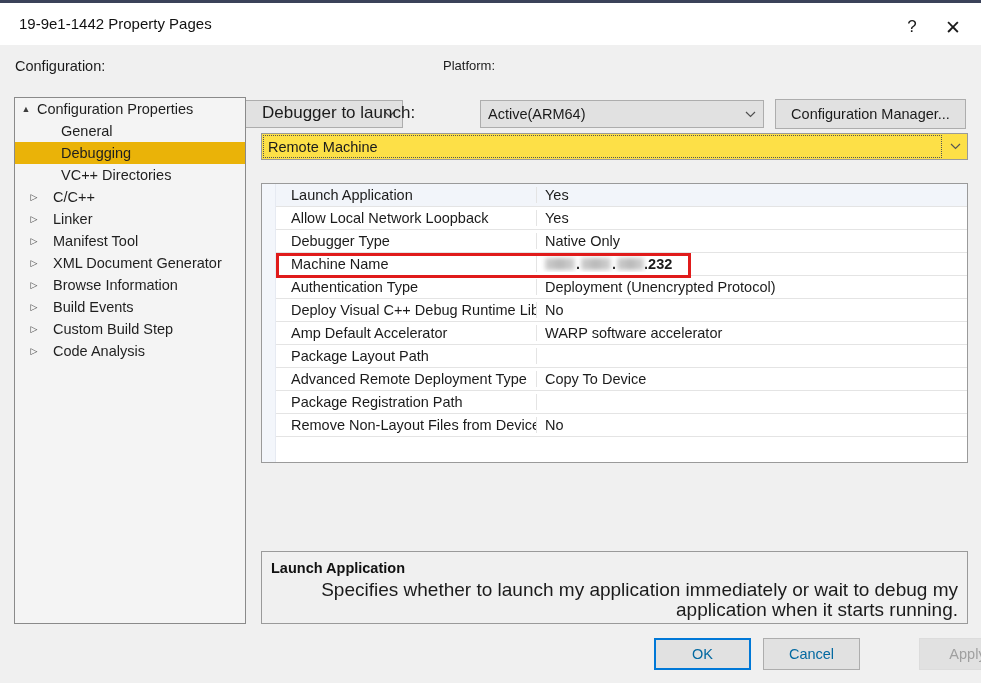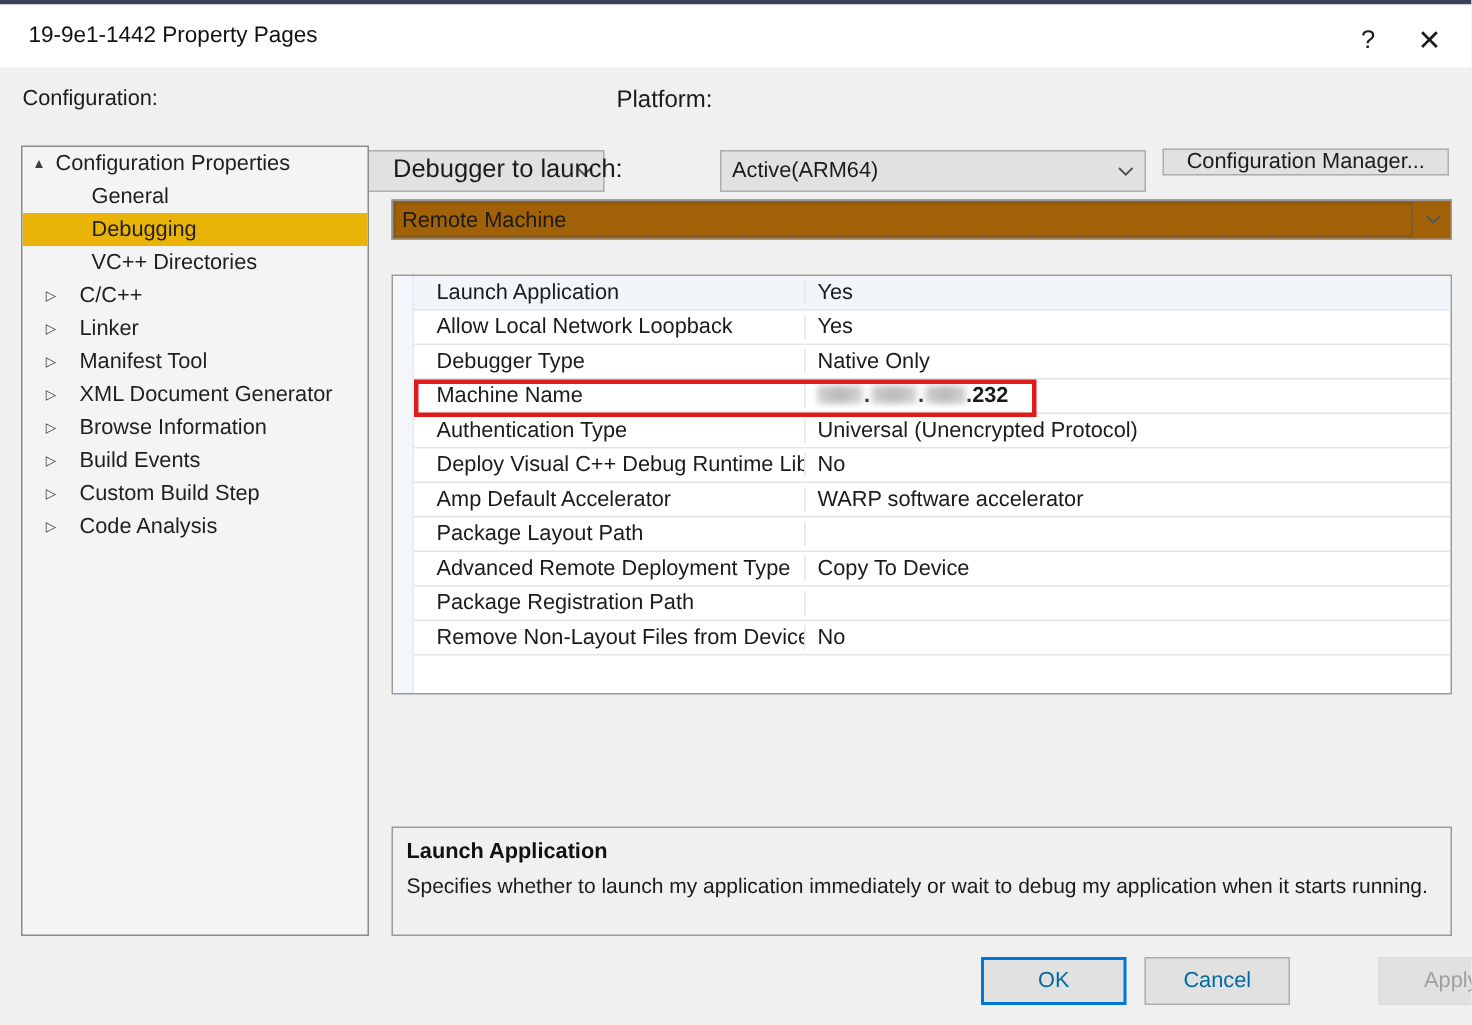--- a/index.html
+++ b/index.html
@@ -43,41 +43,41 @@
   
   #config-bar {
     position: absolute; left: 0; top: 45px; width: 981px; height: 49px;
     background: #f0f0f0;
     padding-left: 37px;
   }
   #config-label {
     position: absolute; left: 15px; top: 13px; font-size: 14.5px;
   }
   #platform-label {
-    position: absolute; left: 411px; top: 13px; font-size: 16px;
+    position: absolute; left: 443px; top: 13px; font-size: 13px;
   }
   .combo {
     position: absolute;
     background: #e1e1e1;
     border: 1px solid #adadad;
     height: 28px;
     display: flex; align-items: center;
     padding: 0 0 0 7px;
     font-size: 14.5px; color: #1b1b1b;
   }
   .combo .combo-text { flex: 1; white-space: nowrap; overflow: hidden; }
   .combo .chev {
     width: 26px; display: flex; align-items: center; justify-content: center;
     color: #505050;
   }
   #configuration-combo { left: 118px; top: 55px; width: 285px; }
   #platform-combo { left: 480px; top: 55px; width: 284px; }
 
   #configuration-manager-button {
-    position: absolute; left: 775px; top: 54px; width: 191px; height: 18px;
+    position: absolute; left: 775px; top: 54px; width: 191px; height: 30px;
     background: #e1e1e1; border: 1px solid #adadad;
     font-family: "Liberation Sans", sans-serif; font-size: 14.5px;
     color: #1b1b1b; cursor: default;
     display: flex; align-items: center; justify-content: center;
   }
 
   
   #tree-panel {
     position: absolute; left: 14px; top: 97px; width: 232px; height: 527px;
     background: #f4f4f4; border: 1px solid #8a8a8a;
@@ -101,21 +101,21 @@
   .tree-node.child .tree-glyph { width: 46px; min-width: 46px; }
   .tree-node.group .tree-glyph { width: 38px; min-width: 38px; }
   .tree-label { padding-right: 6px; }
 
   
   #debugger-launch-label {
     position: absolute; left: 262px; top: 103px; font-size: 17px;
   }
   #debugger-combo {
     position: absolute; left: 261px; top: 133px; width: 707px; height: 27px;
-    background: #a16207; border: 1px solid #9a9a9a;
+    background: #fde047; border: 1px solid #9a9a9a;
     display: flex; align-items: center;
   }
   #debugger-combo .focus-rect {
     position: absolute; left: 1px; top: 1px; right: 25px; bottom: 1px;
     border: 1px dotted #555555;
   }
   #debugger-combo .combo-text {
     position: relative; padding-left: 6px; font-size: 14.5px; flex: 1;
   }
   #debugger-combo .chev {
@@ -175,22 +175,23 @@
   #description-panel {
     position: absolute; left: 261px; top: 551px; width: 707px; height: 73px;
     background: #f0f0f0; border: 1px solid #9a9a9a;
     padding: 6px 9px 0 9px;
   }
   #description-title {
     font-size: 14.5px; font-weight: bold; color: #111111;
     line-height: 21px;
   }
   #description-text {
-    font-size: 14px; color: #1b1b1b; line-height: 20px;
+    font-size: 19px; color: #1b1b1b; line-height: 20px;
     padding-top: 1px;
+    text-align: right;
   }
 
   
   .dialog-button {
     position: absolute; top: 638px; height: 32px; width: 97px;
     font-family: "Liberation Sans", sans-serif; font-size: 14.5px;
     background: #e1e1e1; border: 1px solid #adadad; color: #0369a1;
     cursor: default;
     display: flex; align-items: center; justify-content: center;
   }
@@ -319,21 +320,21 @@
             <span class="blob b1"></span>
             <span class="dot">.</span>
             <span class="blob b2"></span>
             <span class="dot">.</span>
             <span class="blob b3"></span>
             <span class="tail">.232</span>
           </span></div>
       </div>
       <div class="grid-row">
         <div class="grid-name">Authentication Type</div>
-        <div class="grid-value">Universal (Unencrypted Protocol)</div>
+        <div class="grid-value">Deployment (Unencrypted Protocol)</div>
       </div>
       <div class="grid-row">
         <div class="grid-name">Deploy Visual C++ Debug Runtime Libr</div>
         <div class="grid-value">No</div>
       </div>
       <div class="grid-row">
         <div class="grid-name">Amp Default Accelerator</div>
         <div class="grid-value">WARP software accelerator</div>
       </div>
       <div class="grid-row">

